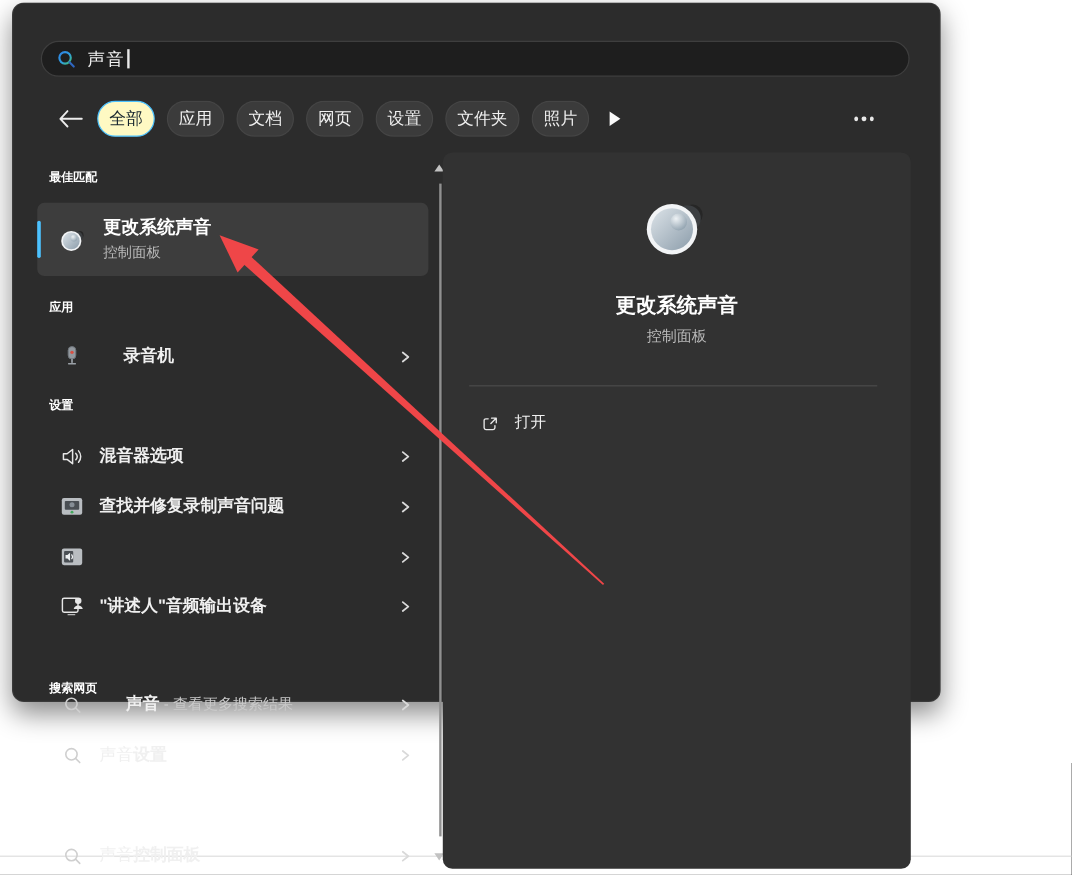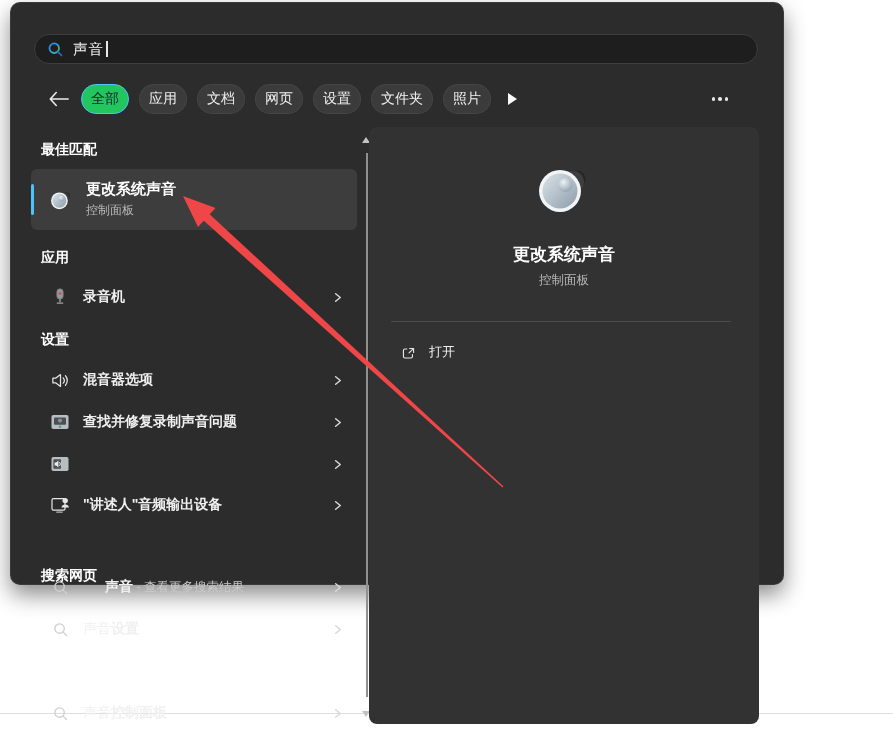--- a/index.html
+++ b/index.html
@@ -31,28 +31,28 @@
 
   
   .filters { position:absolute; left:23px; top:80px; width:724px; height:32px; display:flex; align-items:center; }
   .back-btn { background:none; border:none; cursor:pointer; width:30px; height:26px; margin-left:10px; display:flex; align-items:center; justify-content:center; }
   .pills { display:flex; gap:10px; margin-left:7px; }
   .pill {
     height:30px; padding:0 9px; border-radius:15px; border:1px solid rgba(255,255,255,0.05);
     background:#3b3b3b; color:#f0f0f0; font-size:14px; font-family:inherit;
     display:flex; align-items:center; cursor:pointer; white-space:nowrap;
   }
-  .pill.selected { background:#22c55e; color:#15242e; border-color:#4cc2ff; }
+  .pill.selected { background:#fef9c3; color:#15242e; border-color:#4cc2ff; }
   .play-tri { margin-left:17px; width:0; height:0; border-left:9px solid #fafafa; border-top:6px solid transparent; border-bottom:6px solid transparent; cursor:pointer; }
   .more-btn { position:absolute; right:24px; top:8px; background:none; border:none; display:flex; gap:3px; cursor:pointer; padding:6px; }
   .more-btn i { width:3.5px; height:3.5px; border-radius:50%; background:#e8e8e8; }
 
   
   .results { position:absolute; left:0; top:0; width:100%; height:100%; }
-  .sec-header { position:absolute; left:30px; color:#ffffff; font-size:14px; font-weight:700; }
+  .sec-header { position:absolute; left:30px; color:#ffffff; font-size:10px; font-weight:700; }
   .row {
     position:absolute; left:20px; width:325px; height:42px;
     display:flex; align-items:center; padding:0 12px 0 18px;
     border-radius:5px; cursor:pointer; color:#f0f0f0;
   }
   .row .ic { width:22px; display:flex; justify-content:center; align-items:center; flex:none; }
   .row .t { margin-left:12px; font-size:14px; font-weight:700; white-space:nowrap; }
   .row .t .light { font-weight:400; }
   .row .t .dim { font-weight:400; font-size:12.5px; color:#c9c9c9; }
   .row .chev { margin-left:auto; display:flex; align-items:center; }
@@ -172,21 +172,21 @@
             <use href="#spk"></use>
           </svg>
         <span class="txt">
           <span class="t1">更改系统声音</span>
           <span class="t2">控制面板</span>
         </span>
       </div>
 
       <div class="sec-header" style="top:246px;">应用</div>
 
-      <div class="row" style="top:273px;">
+      <div class="row" style="top:273px;gap:20px;">
         <span class="ic">
           <svg width="20" height="20" viewBox="0 0 20 20">
             <rect x="6.8" y="1.8" width="6.4" height="10.4" rx="3.2" fill="#93999f" stroke="#6e747a" stroke-width="0.8"></rect>
             <circle cx="10" cy="6.6" r="1.4" fill="#d94f43"></circle>
             <rect x="9.3" y="12.2" width="1.4" height="3.2" fill="#9aa0a6"></rect>
             <rect x="6.6" y="15.4" width="6.8" height="1.3" rx="0.6" fill="#9aa0a6"></rect>
           </svg>
         </span>
         <span class="t">录音机</span>
         <span class="chev">

